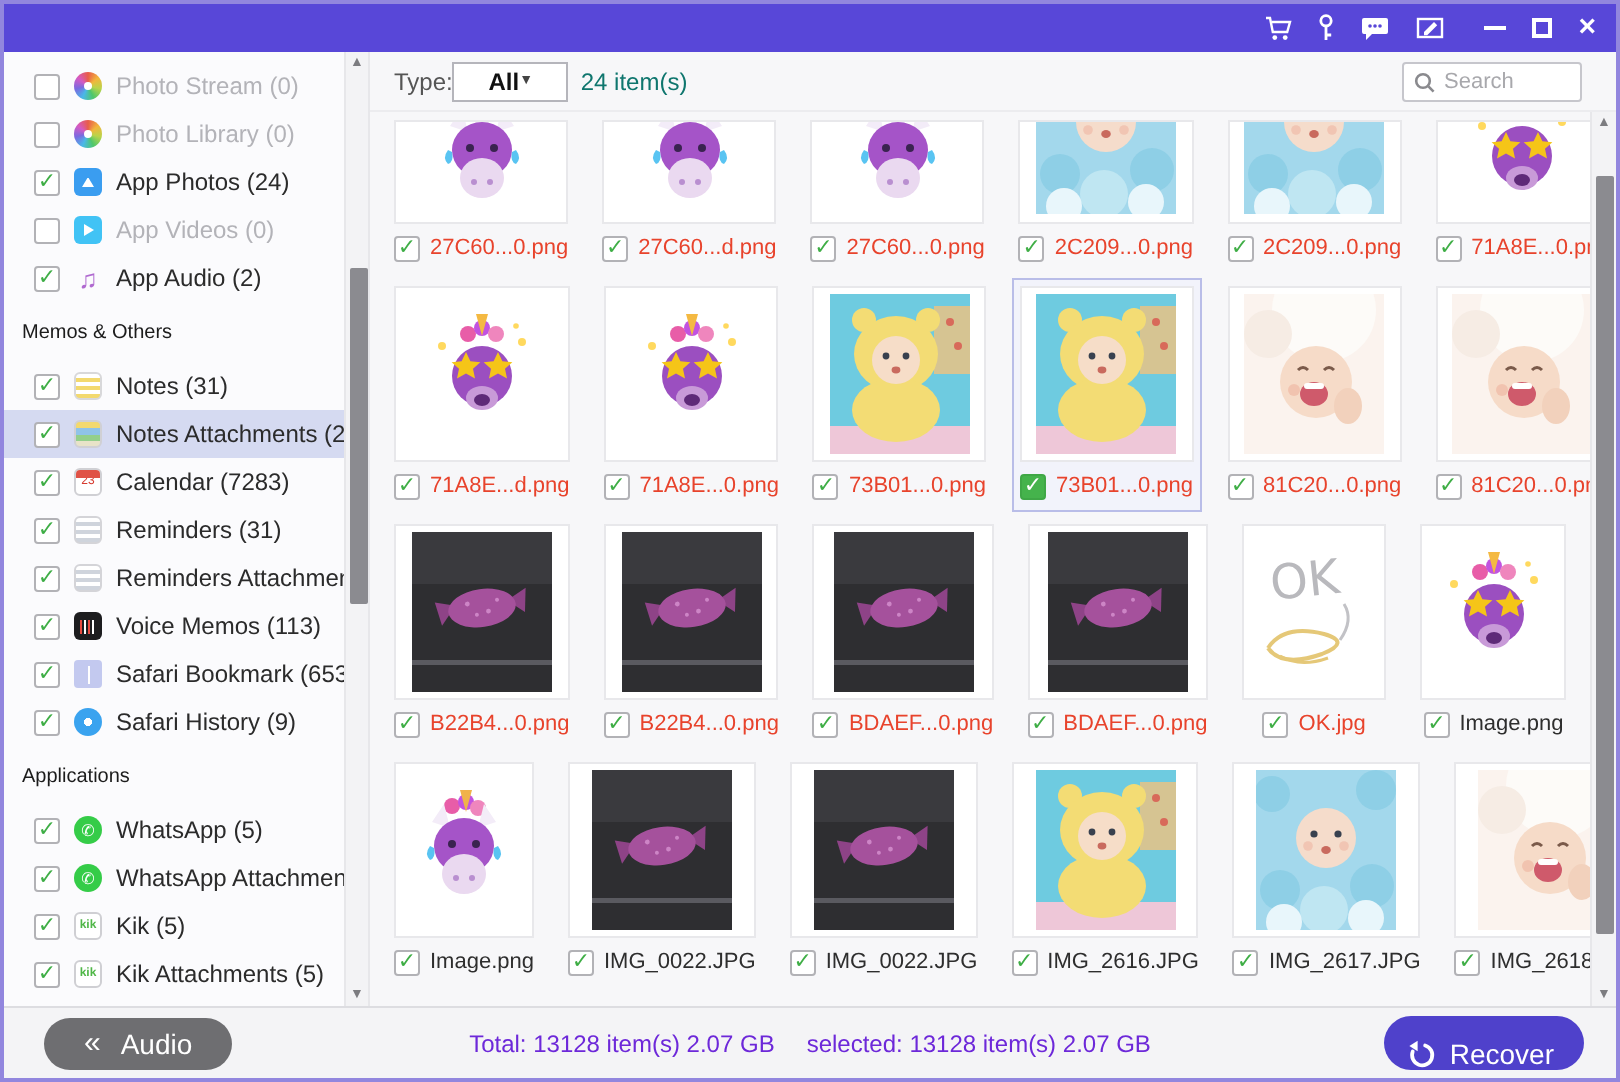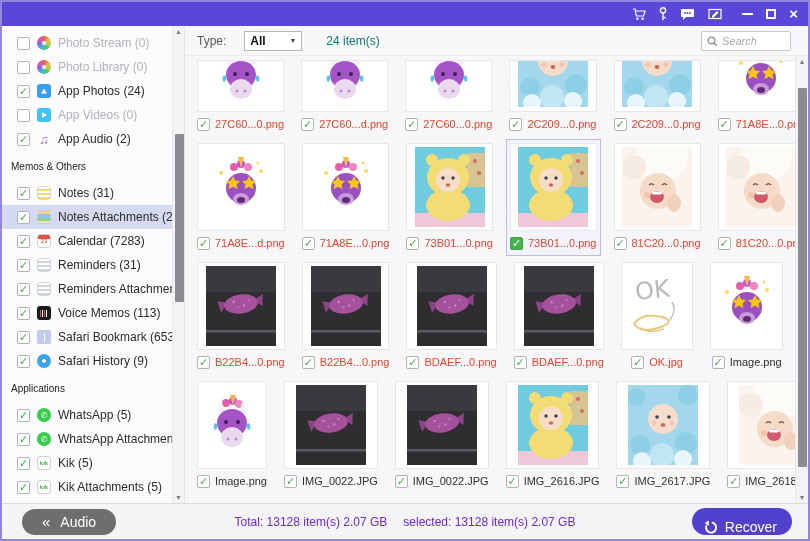--- a/index.html
+++ b/index.html
@@ -51,27 +51,27 @@
   .si-whatsapp::after, .si-whatsapp-attachments::after { content:"\2706"; color:#fff; font-size:8px; }
   .si-kik, .si-kik-attachments { border:1px solid #cfcfd3; background:#fff; color:#50b748; font-weight:bold; font-size:6px; }
 
   
   .sb-scroll { width:13px; background:#f3f3f5; border-left:1px solid #e7e7ea; border-right:1px solid #e7e7ea; position:relative; }
   .sb-arrow { position:absolute; left:0; width:100%; text-align:center; font-size:7px; color:#7c7c80; cursor:pointer; }
   .sb-thumb { position:absolute; left:2px; width:9px; background:#8b8b90; border-radius:1px; cursor:pointer; }
 
   
   .main { flex:1; position:relative; background:#f7f7f9; }
-  .toolbar { height:30px; display:flex; align-items:center; gap:18px; padding-left:12px; font-size:12px; color:#555; border-bottom:1px solid #ececef; position:relative; }
-  .type-select { width:58px; height:20px; background:#fff; border:1px solid #b5b5bb; display:flex; align-items:center; justify-content:space-between; padding:0 5px; cursor:pointer; }
+  .toolbar { height:30px; display:flex; align-items:center; gap:0; padding-left:12px; font-size:12px; color:#555; border-bottom:1px solid #ececef; position:relative; }
+  .type-select { width:58px; height:20px; background:#fff; border:1px solid #b5b5bb; display:flex; align-items:center; justify-content:center; padding:0 5px; cursor:pointer; }
   .type-value { font-size:12px; color:#111; font-weight:bold; }
   .caret { font-size:7px; color:#444; }
   .count { color:#0f766e; margin-left:6px; }
   .searchbox { position:absolute; right:17px; top:5px; width:90px; height:20px; background:#fff; border:1px solid #c6c6cc; border-radius:2px; display:flex; align-items:center; gap:4px; padding:0 5px; }
-  .searchbox input { border:none; outline:none; width:62px; font-size:11px; font-style:italic; color:#555; background:transparent; font-family:"Liberation Sans", sans-serif; }
+  .searchbox input { border:none; outline:none; width:62px; font-size:11px; color:#555; background:transparent; font-family:"Liberation Sans", sans-serif; }
   .searchbox input::placeholder { color:#a8a8ac; }
 
   .gridwrap { position:absolute; top:30px; left:0; right:13px; bottom:0; padding:0 8px; overflow:hidden; }
   .grid-row { display:grid; grid-template-columns:repeat(6,1fr); column-gap:9px; margin-bottom:2px; }
   .cell { padding:3px 3px 0 3px; border:1px solid transparent; }
   .cell.selected { border-color:#b9bde8; background:#f2f3fb; }
   .card { background:#fff; border:1px solid #e8e8eb; height:88px; display:flex; align-items:center; justify-content:center; overflow:hidden; cursor:pointer; }
   .card.clipped { height:52px; align-items:flex-end; }
   .card.clipped svg { margin-bottom:4px; }
   .name-row { height:24px; display:flex; align-items:center; justify-content:center; gap:5px; }

